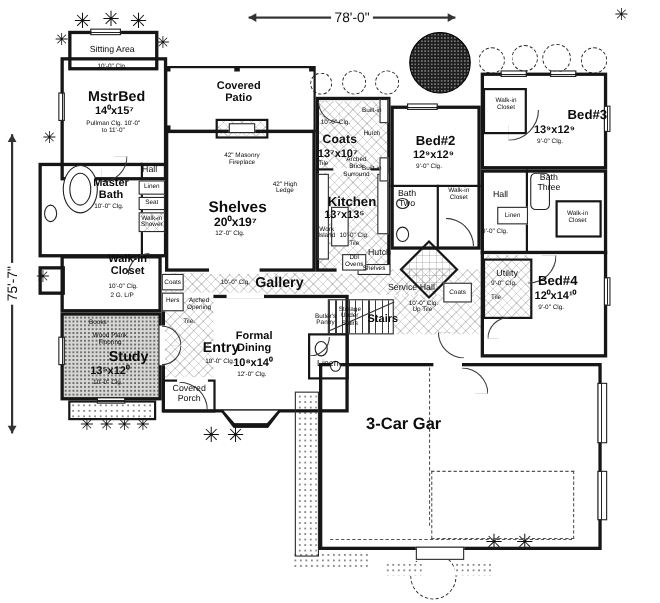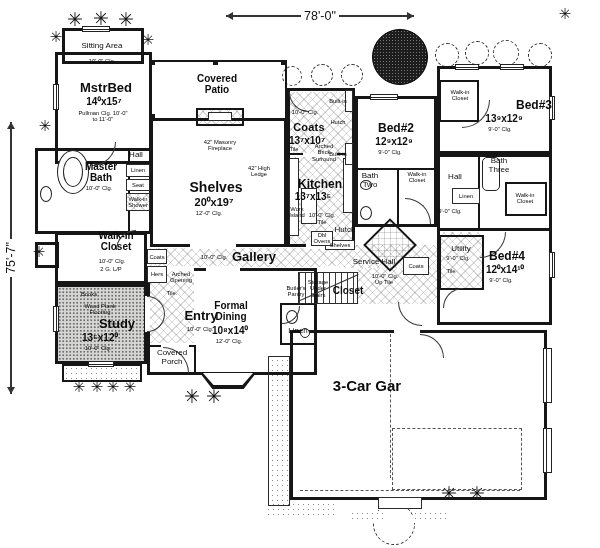--- a/index.html
+++ b/index.html
@@ -300,17 +300,17 @@
   <div class="lbl b12" style="left:507px;top:256px">Bed#4</div>
   <div class="lbl dims" style="left:505px;top:270px">12⁰x14¹⁰</div>
   <div class="lbl micro" style="left:501px;top:280px">9'-0" Clg.</div>
   <div class="lbl sm" style="left:461px;top:249px">Utility</div>
   <div class="lbl micro" style="left:458px;top:258px">9'-0" Clg.</div>
   <div class="lbl micro" style="left:451px;top:271px">Tile</div>
   <div class="lbl sm wrap" style="left:374px;top:262px;width:44px">Service Hall</div>
   <div class="lbl micro" style="left:385px;top:276px">10'-0" Clg.</div>
   <div class="lbl micro" style="left:384px;top:282px">Up  Tile</div>
   <div class="lbl micro" style="left:416px;top:266px">Coats</div>
-  <div class="lbl med" style="left:348px;top:291px">Closet</div>
+  <div class="lbl med" style="left:348px;top:291px">Stairs</div>
   <div class="lbl micro wrap" style="left:318px;top:288px;width:28px">Storage Under Stairs</div>
   <div class="lbl big" style="left:367px;top:386px;font-weight:bold;font-size:15px">3-Car Gar</div>
 
 </div>
 
 </body></html>

